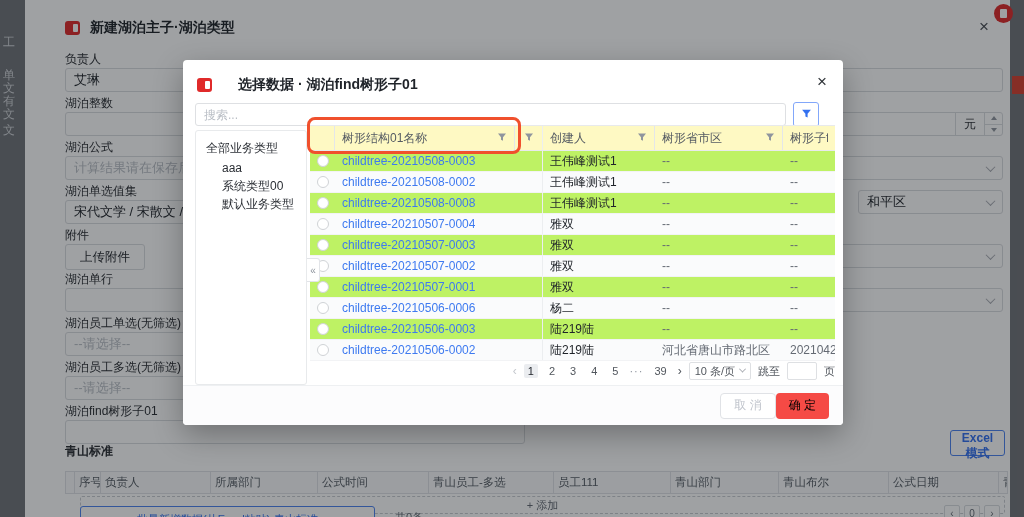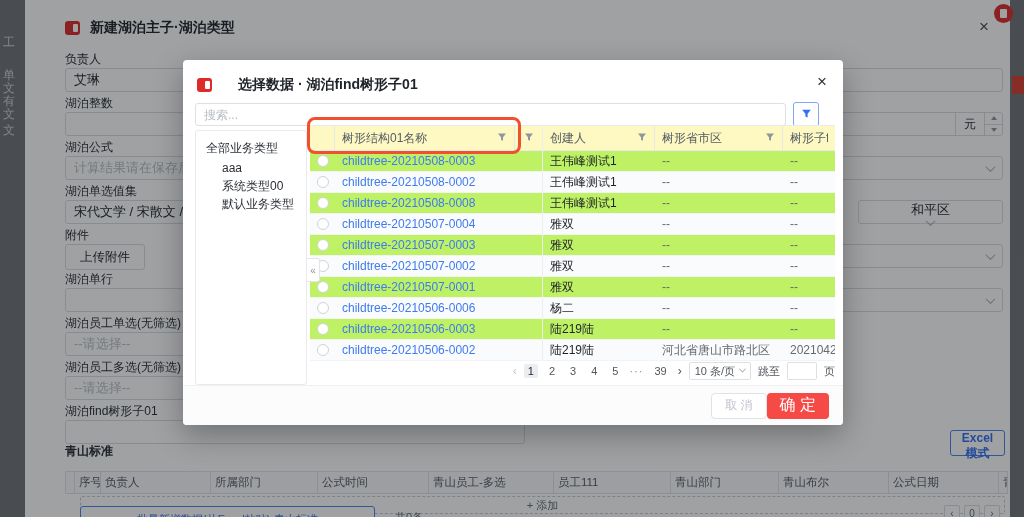--- a/index.html
+++ b/index.html
@@ -97,21 +97,21 @@
   .pg-arrow.on { color:#51565d; }
   .pg-num { cursor:pointer; padding:1px 4px; }
   .pg-num.active { background:#ebedf0; border-radius:2px; color:#1f2329; }
   .pg-dots { color:#8f959e; letter-spacing:1px; }
   .pg-sizer { height:18px; border:1px solid #dee0e3; border-radius:2px; display:flex; align-items:center; gap:5px; padding:0 5px; cursor:pointer; background:#fff; }
   .pg-sizer .caret { width:5px; height:5px; margin-top:-2px; }
   .pg-jump-input { width:30px; height:18px; border:1px solid #dee0e3; border-radius:2px; outline:none; font-size:11px; padding:0 3px; font-family:inherit; }
 
   .m-footer { position:absolute; left:0; right:0; bottom:0; height:40px; background:#fcfcfd; border-top:1px solid #eef0f2; border-radius:0 0 4px 4px; display:flex; align-items:center; justify-content:flex-end; padding-right:14px; }
   .btn-cancel { height:26px; padding:0 13px; border:1px solid #e0e2e6; border-radius:4px; background:#fff; color:#bfc3cb; font-size:12px; font-family:inherit; cursor:pointer; }
-  .btn-confirm { height:26px; padding:0 13px; border:none; border-radius:4px; background:var(--confirm-red,#f54a45); color:#ffffff; font-size:16px; font-family:inherit; cursor:pointer; }
+  .btn-confirm { height:26px; padding:0 13px; border:none; border-radius:4px; background:var(--confirm-red,#f54a45); color:#000000; font-size:12px; font-family:inherit; cursor:pointer; }
 </style>
 </head>
 <body>
 
 <div class="stage">
 
   <div id="side-chars">
       <span class="side-char" style="top: 34px;">工</span>
       <span class="side-char" style="top: 67px;">单</span>
       <span class="side-char" style="top: 80px;">文</span>
@@ -194,21 +194,21 @@
             </span>
             <span class="step">
               <span class="tri-dn"></span>
             </span>
           </span>
         </div>
         <div class="rrow" style="top: 106px;">
           <span class="spacer"></span>
           <span class="caret"></span>
         </div>
-        <div class="rrow narrow" style="top: 150px; flex-direction: column;">
+        <div class="rrow narrow" style="top: 140px;">
           <span class="val">和平区</span>
           <span class="spacer"></span>
           <span class="caret"></span>
         </div>
         <div class="rrow" style="top: 194px;">
           <span class="spacer"></span>
           <span class="caret"></span>
         </div>
         <div class="rrow" style="top: 238px;">
           <span class="spacer"></span>

